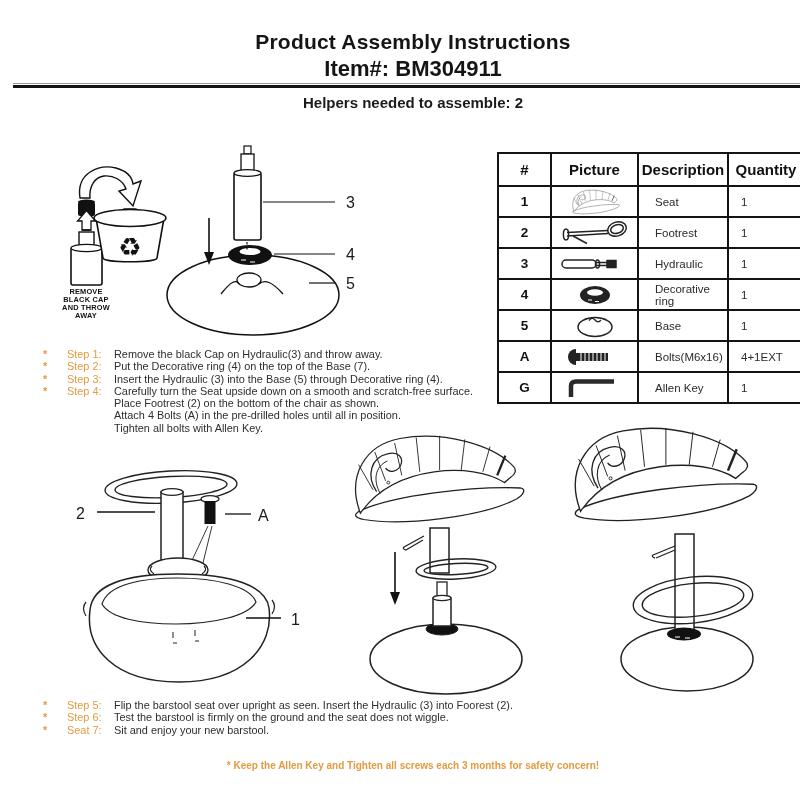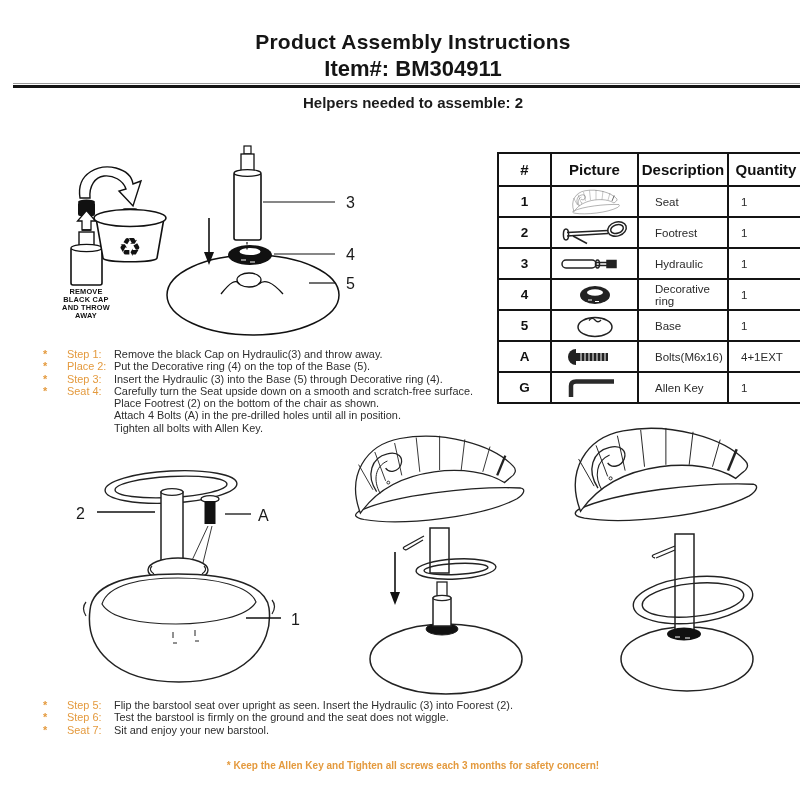--- a/index.html
+++ b/index.html
@@ -256,31 +256,31 @@
     </table>
 
   <div class="steps steps-top">
     <div class="step-row">
         <span class="bullet">*</span>
         <span class="slabel">Step 1:</span>
         <span class="stext">Remove the black Cap on Hydraulic(3) and throw away.</span>
       </div>
     <div class="step-row">
         <span class="bullet">*</span>
-        <span class="slabel">Place 2:</span>
-        <span class="stext">Put the Decorative ring (4) on the top of the Base (5).</span>
+        <span class="slabel">Step 2:</span>
+        <span class="stext">Put the Decorative ring (4) on the top of the Base (7).</span>
       </div>
     <div class="step-row">
         <span class="bullet">*</span>
         <span class="slabel">Step 3:</span>
         <span class="stext">Insert the Hydraulic (3) into the Base (5) through Decorative ring (4).</span>
       </div>
     <div class="step-row">
         <span class="bullet">*</span>
-        <span class="slabel">Seat 4:</span>
+        <span class="slabel">Step 4:</span>
         <span class="stext">Carefully turn the Seat upside down on a smooth and scratch-free surface.</span>
       </div>
     <div class="step-row">
         <span class="bullet"></span>
         <span class="slabel"></span>
         <span class="stext">Place Footrest (2) on the bottom of the chair as shown.</span>
       </div>
     <div class="step-row">
         <span class="bullet"></span>
         <span class="slabel"></span>

